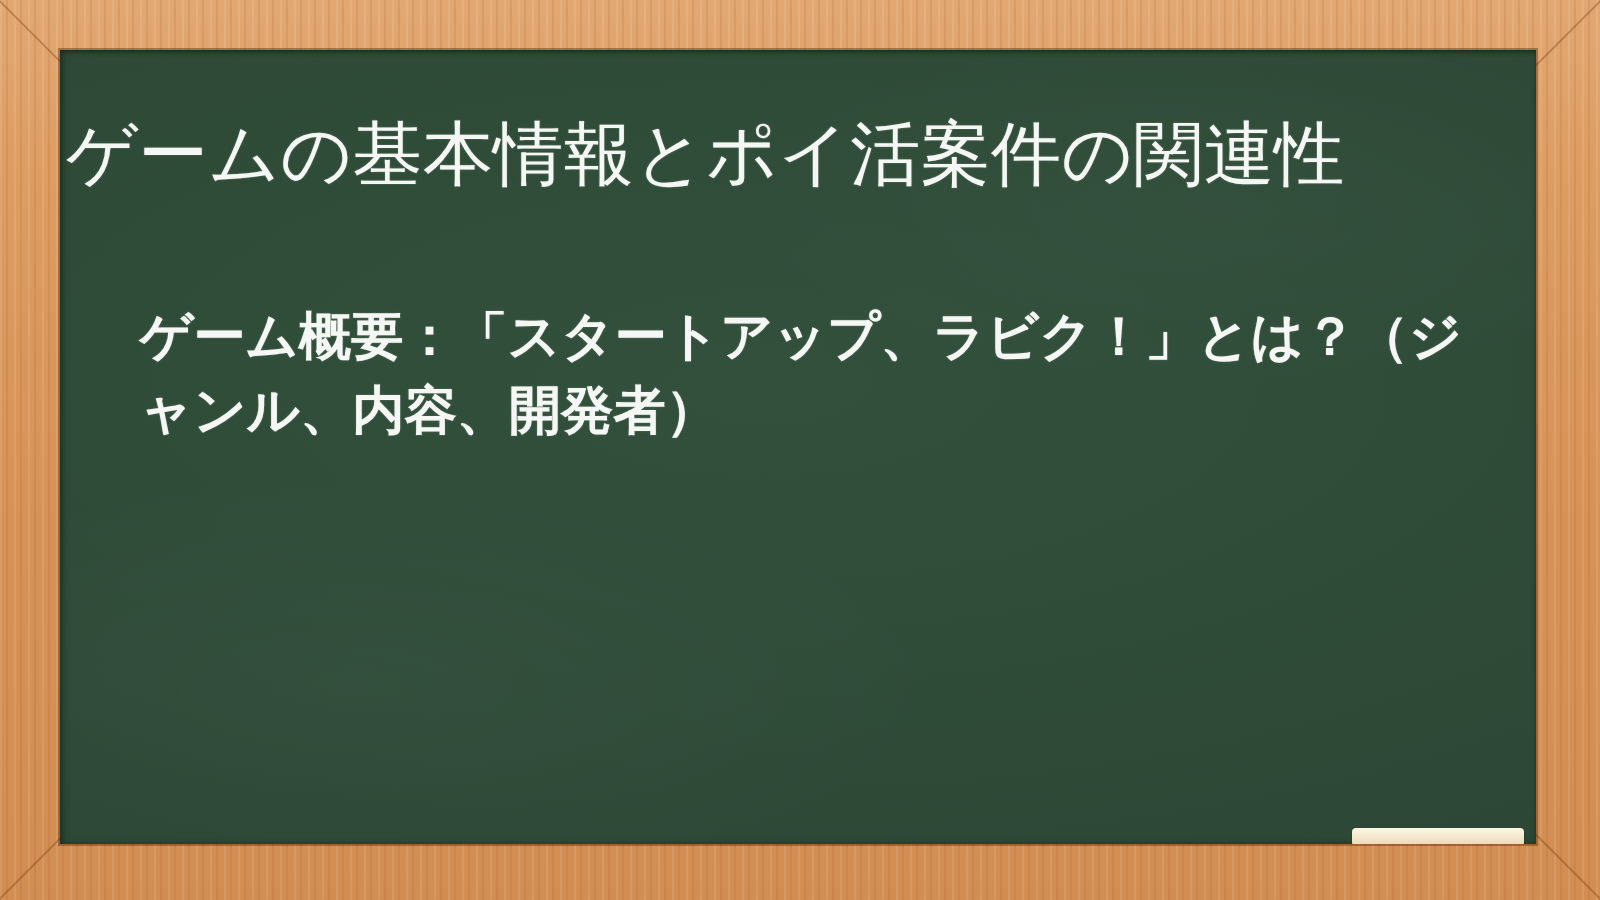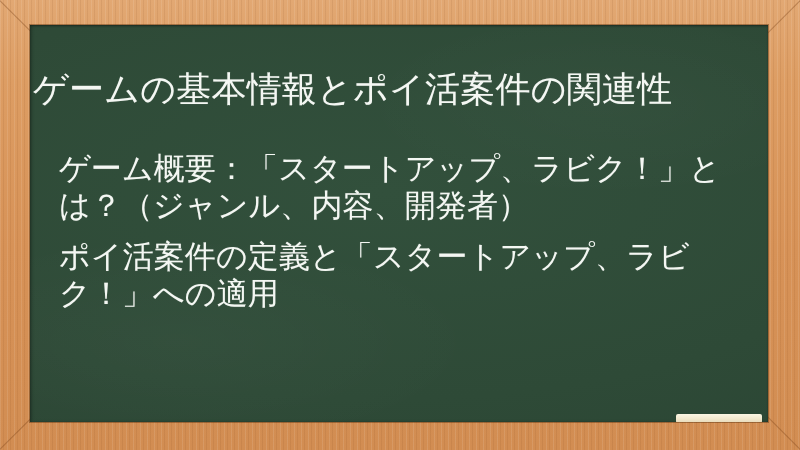--- a/index.html
+++ b/index.html
@@ -94,21 +94,21 @@
     position: relative;
     z-index: 2;
     padding: 0;
     height: 100%;
   }
 
   
   .title {
     position: absolute;
     left: 3px;
-    top: 16px;
+    top: 5px;
     width: 712px;
     color: #f4f7f3;
     font-size: 35px;
     line-height: 49px;
     letter-spacing: 0.2px;
     font-weight: 400;
     text-shadow: 0 0 1px rgba(255,255,255,0.28);
     white-space: normal;
   }
 
@@ -117,25 +117,25 @@
     position: absolute;
     left: 27px;
     top: 125px;
     width: 688px;
     margin: 0;
     padding: 0;
     list-style: none;
   }
   .bullet {
     color: #f4f7f3;
-    font-size: 31px;
+    font-size: 26px;
     line-height: 37px;
     letter-spacing: 0.1px;
-    font-weight: 400;
-    margin: 0 0 14px 2px;
+    font-weight: 700;
+    margin: 0 0 14px 13px;
     text-shadow: 0 0 1px rgba(255,255,255,0.25);
   }
   .bullet:last-child { margin-bottom: 0; }
 
   
   .chalk {
     position: absolute;
     left: 646px;
     top: 389px;
     width: 86px;
@@ -155,20 +155,19 @@
   <div class="miter bl"></div>
   <div class="miter br"></div>
 
   <div class="board">
     <div class="board-inner">
 
       <h1 class="title">ゲームの基本情報とポイ活案件の関連性</h1>
 
       <ul class="bullets">
         <li class="bullet">ゲーム概要：「スタートアップ、ラビク！」とは？（ジャンル、内容、開発者）</li>
-        <li class="bullet">ポイ活案件の定義と「スタートアップ、ラビク！」への適用</li>
       </ul>
 
       <div class="chalk"></div>
 
     </div>
   </div>
 </div>
 
 </body></html>

